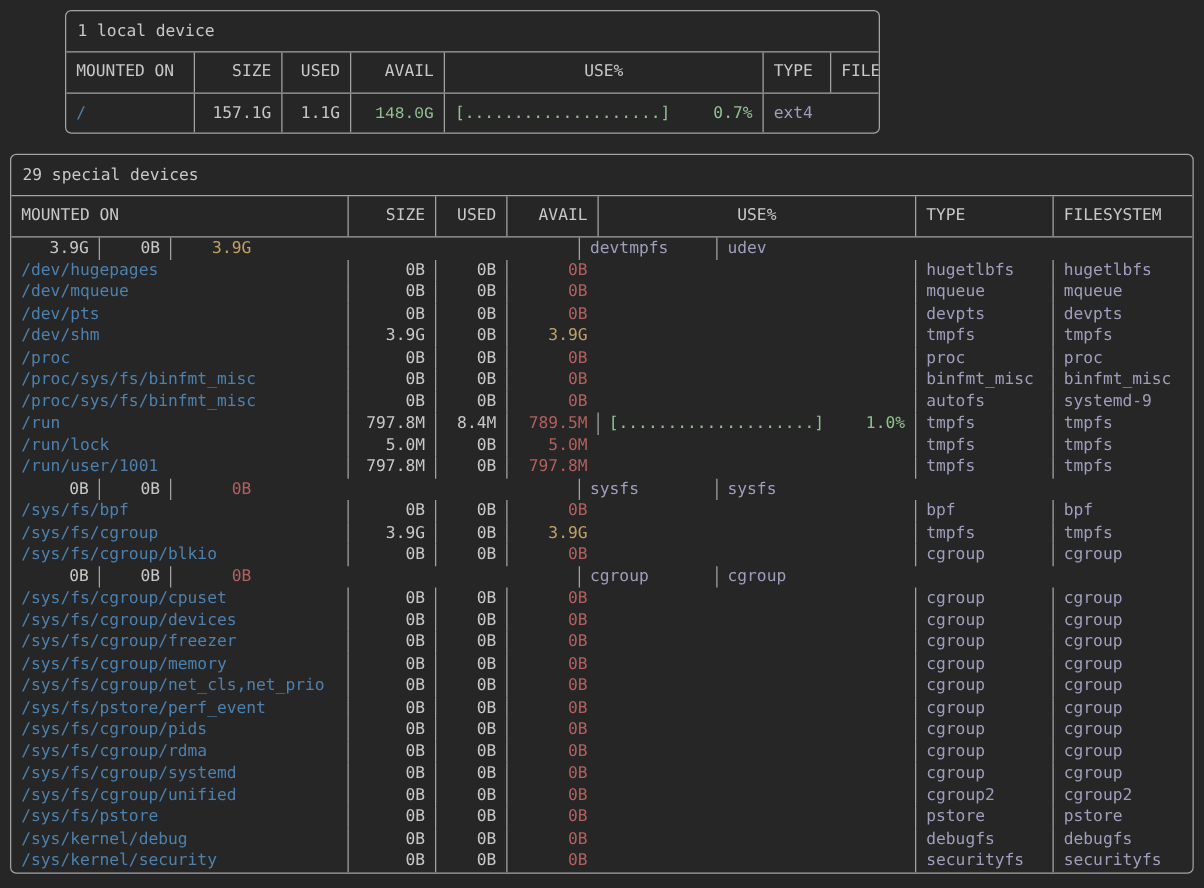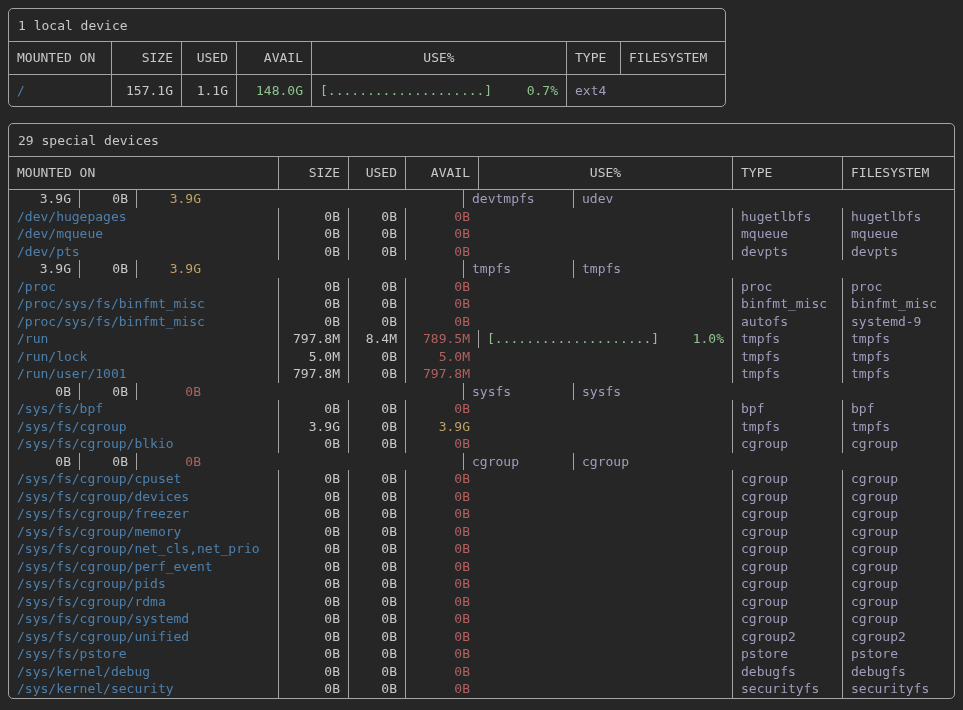--- a/index.html
+++ b/index.html
@@ -20,21 +20,21 @@
     font-family:"DejaVu Sans Mono","Liberation Mono",monospace;
     font-size:13px;
     padding:8px;
   }
   .dtable{
     border:1px solid var(--border);
     border-radius:5px;
     overflow:hidden;
     background:var(--bg);
   }
-  .t1{width:718px;margin-bottom:16px;}
+  .t1{width:652px;margin-bottom:16px;margin-left:44px;}
   .t2{width:947px;}
   .title{
     height:33px;line-height:33px;
     padding:0 9px;
     white-space:pre;
     border-bottom:1px solid var(--border);
   }
   .hrow,.row{display:flex;align-items:flex-end;}
   .hrow{
     height:33px;line-height:32px;
@@ -63,21 +63,21 @@
   .t2 .c-mount{width:269px;}
   .t2 .c-size{width:70px;}
   .t2 .c-used{width:57px;}
   .t2 .c-avail{width:73px;}
   .t2 .c-use{width:254px;}
   .t2 .c-type{width:110px;}
   .t2 .c-fs{flex:1;}
   .path{color:var(--blue);}
   .fstext{color:var(--lavender);}
   .usebar{display:flex;justify-content:space-between;color:var(--green);}
-  .c-avail.green{color:var(--green);}
+  .c-avail.green{color:var(--green);font-family:Liberation Mono, monospace;}
   .c-avail.yellow{color:var(--yellow);}
   .c-avail.red{color:var(--red);}
 </style>
 </head>
 <body>
 
 <div>
 
   <div class="dtable t1">
     <div class="title">1 local device</div>
@@ -160,20 +160,21 @@
         <div class="cell c-used right">0B</div>
         <div class="cell c-avail right red">0B</div>
         <div class="cell c-use usebar">
           <span></span>
           <span></span>
         </div>
         <div class="cell c-type fstext">devpts</div>
         <div class="cell c-fs fstext">devpts</div>
       </div>
         <div class="row">
+        <div class="cell c-mount path">/dev/shm</div>
         <div class="cell c-size right">3.9G</div>
         <div class="cell c-used right">0B</div>
         <div class="cell c-avail right yellow">3.9G</div>
         <div class="cell c-use usebar">
           <span></span>
           <span></span>
         </div>
         <div class="cell c-type fstext">tmpfs</div>
         <div class="cell c-fs fstext">tmpfs</div>
       </div>
@@ -361,21 +362,21 @@
         <div class="cell c-used right">0B</div>
         <div class="cell c-avail right red">0B</div>
         <div class="cell c-use usebar">
           <span></span>
           <span></span>
         </div>
         <div class="cell c-type fstext">cgroup</div>
         <div class="cell c-fs fstext">cgroup</div>
       </div>
         <div class="row">
-        <div class="cell c-mount path">/sys/fs/cgroup/perf_event</div>
+        <div class="cell c-mount path">/sys/fs/pstore/perf_event</div>
         <div class="cell c-size right">0B</div>
         <div class="cell c-used right">0B</div>
         <div class="cell c-avail right red">0B</div>
         <div class="cell c-use usebar">
           <span></span>
           <span></span>
         </div>
         <div class="cell c-type fstext">cgroup</div>
         <div class="cell c-fs fstext">cgroup</div>
       </div>

